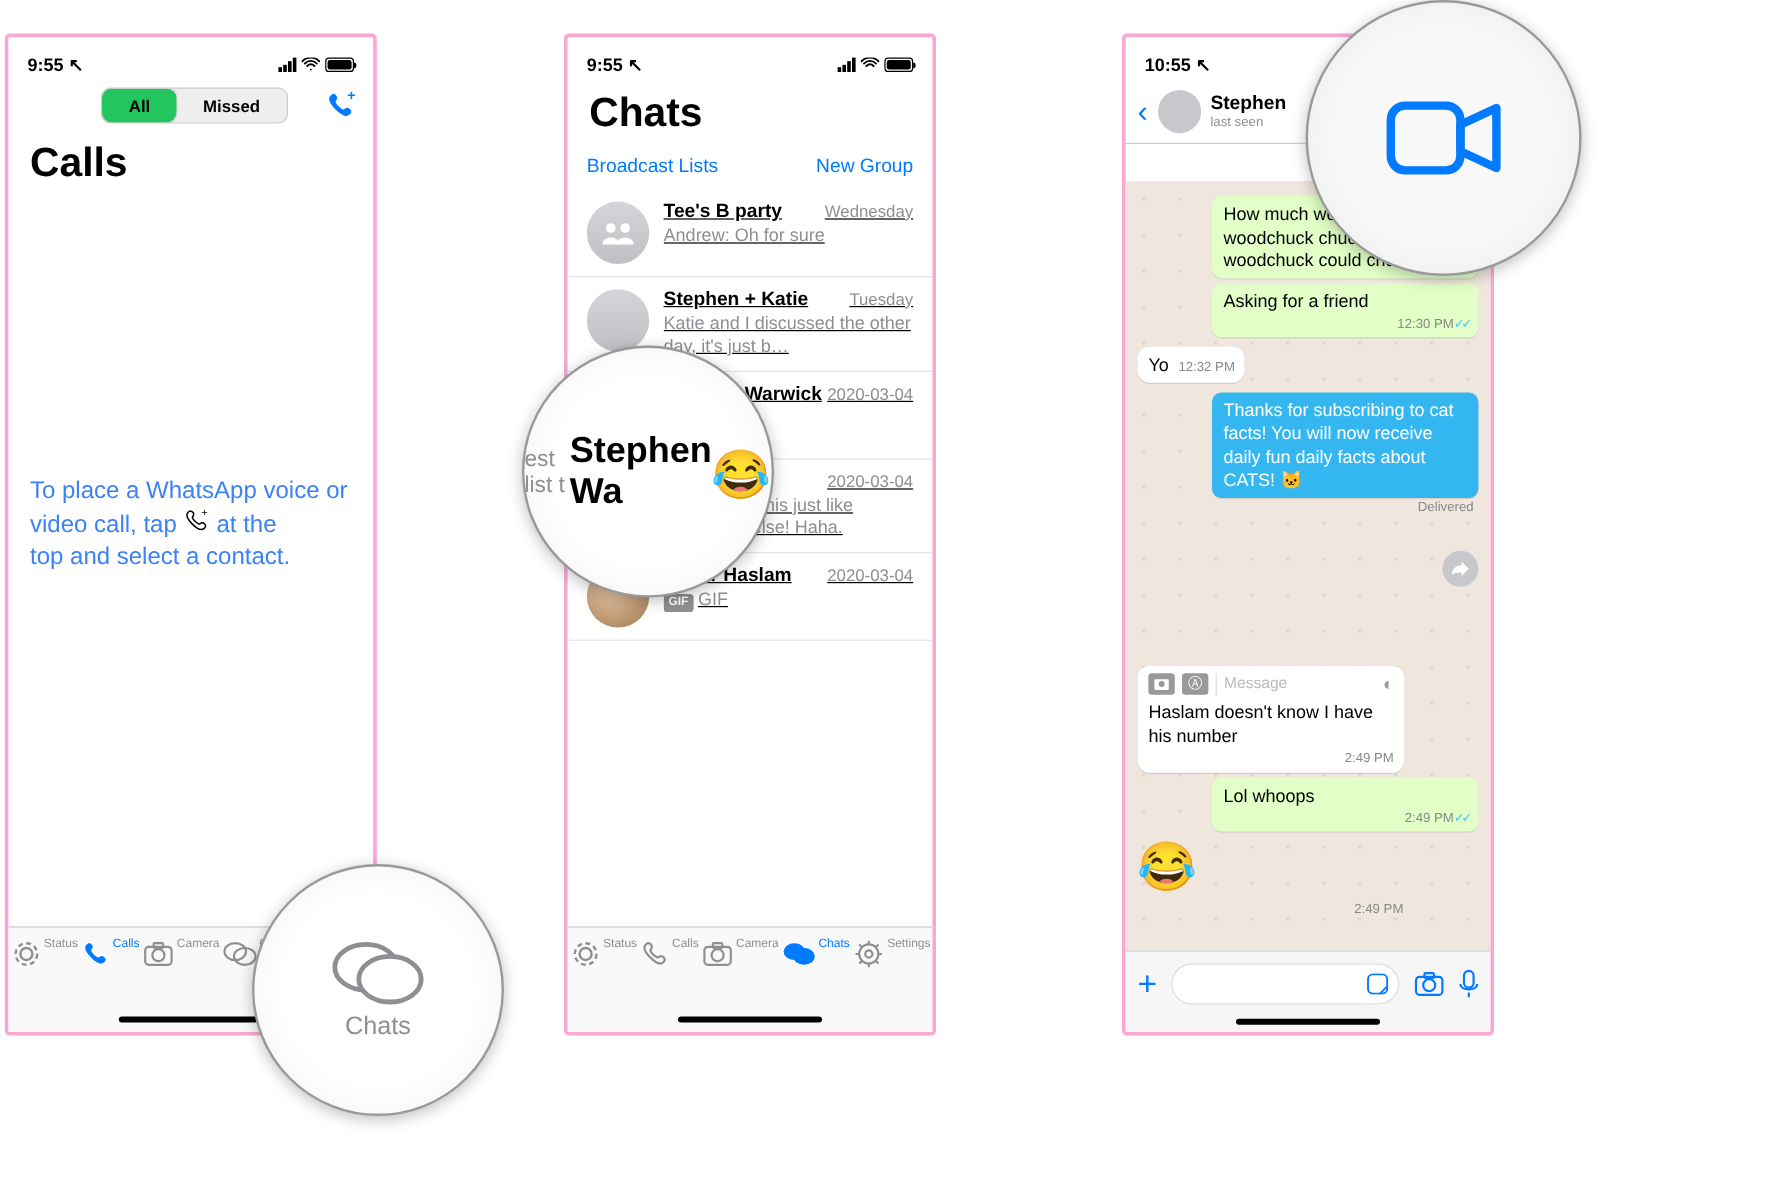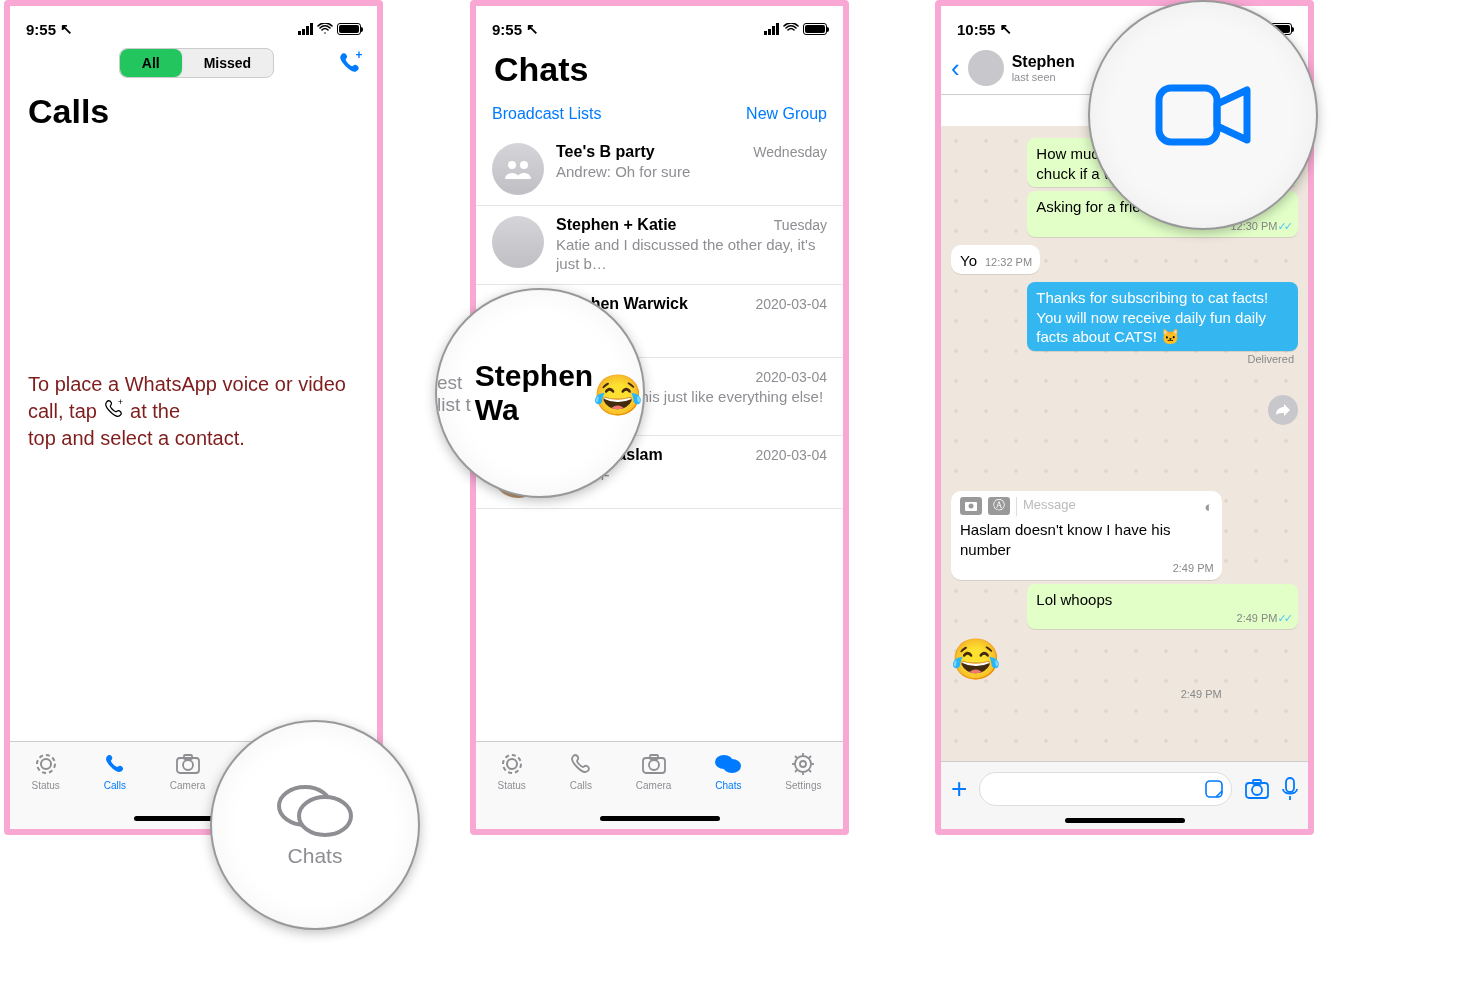--- a/index.html
+++ b/index.html
@@ -6,26 +6,26 @@
   body {
     background: #fff;
     font-family: -apple-system, BlinkMacSystemFont, "Helvetica Neue", sans-serif;
     width: 1479px;
     height: 1000px;
     position: relative;
     overflow: hidden;
   }
   .phone {
     position: absolute;
-    width: 379px;
+    width: 310px;
     height: 835px;
     background: #fff;
-    border: 6px solid #f9a8d4;
+    border: 3px solid #f9a8d4;
     border-radius: 4px;
-    top: 0;
+    top: 28px;
     overflow: hidden;
   }
   .phone.p1 { left: 4px; }
   .phone.p2 { left: 470px; }
   .phone.p3 { left: 935px; }
 
   
   .sbar { display:flex; justify-content:space-between; align-items:center; padding: 14px 16px 6px 16px; font-size: 15px; font-weight:600; }
   .sbar .right { display:flex; gap:4px; align-items:center; }
   .sig { display:flex; align-items:flex-end; gap:1px; height:12px;}
@@ -33,33 +33,33 @@
   .batt { width:24px; height:12px; border:1px solid #000; border-radius:3px; position:relative;}
   .batt::after{content:""; position:absolute; right:-3px; top:3px; width:2px; height:5px; background:#000; border-radius:0 2px 2px 0;}
   .batt .fill{ position:absolute; left:1px; top:1px; bottom:1px; width:90%; background:#000; border-radius:2px;}
 
   
   .nav-row { display:flex; align-items:center; justify-content:space-between; padding: 4px 14px 8px 14px; }
   .seg { display:flex; border:1px solid #ccc; background:#eee; border-radius:8px; overflow:hidden; margin: 0 auto;}
   .seg .opt { padding:6px 22px; font-size:14px; font-weight:600; color:#000;}
   .seg .opt.active { background:#22c55e; border-radius:8px; box-shadow:0 0 2px rgba(0,0,0,.15);}
   .large-title { font-size:34px; font-weight:700; padding: 6px 18px 10px 18px; color:#000;}
-  .empty-msg { padding: 230px 18px 0 18px; font-size:20px; line-height:1.35; color:#7f1d1d; }
+  .empty-msg { padding: 230px 18px 0 18px; font-size:20px; line-height:1.35; color:#3b82f6; }
   .call-plus { color:#007AFF; font-size:22px; position:relative; }
 
   .tabbar { position:absolute; bottom:0; left:0; right:0; height:88px; border-top:0.5px solid #ccc; background:rgba(248,248,248,.92); display:flex; justify-content:space-around; align-items:flex-start; padding-top:8px;}
-  .tabbar .tab { display:flex; flex-direction:column; align-items:center; gap:2px; font-size:10px; color:#8e8e93; }
+  .tabbar .tab { display:flex; flex-direction:row; gap:2px; font-size:10px; color:#8e8e93; }
   .tabbar .tab.active { color:#007AFF; }
   .tabbar .tab .iconbox { height:28px; display:flex; align-items:center; justify-content:center; font-size:22px;}
   .home-ind { position:absolute; bottom:8px; left:50%; transform:translateX(-50%); width:120px; height:5px; background:#000; border-radius:3px;}
 
   
   .nav2 { display:flex; justify-content:space-between; padding:6px 16px 4px 16px; color:#007AFF; font-size:17px; align-items:center;}
   .sublinks { display:flex; justify-content:space-between; padding: 6px 16px 10px 16px; color:#007AFF; font-size:16px;}
-  .chat-row { display:flex; padding:10px 16px; gap:12px; border-bottom:0.5px solid #e5e5e5; align-items:flex-start;}
+  .chat-row { display:flex; padding:10px 16px; gap:12px; border-bottom:0.5px solid #e5e5e5; align-items:flex-start;text-decoration:underline;}
   .avatar { width:52px; height:52px; border-radius:50%; background:#c7c7cc; flex-shrink:0; display:flex; align-items:center; justify-content:center; color:#fff; font-size:22px;}
   .chat-mid { flex:1; min-width:0;}
   .chat-top { display:flex; justify-content:space-between; align-items:baseline; }
   .chat-name-t { font-size:16px; font-weight:600; color:#000;}
   .chat-date { font-size:14px; color:#8e8e93; white-space:nowrap;}
   .chat-preview { font-size:15px; color:#8e8e93; line-height:1.25; margin-top:2px; overflow:hidden; display:-webkit-box; -webkit-line-clamp:2; -webkit-box-orient:vertical;}
   .gif-badge { display:inline-block; background:#8e8e93; color:#fff; font-size:10px; font-weight:700; border-radius:3px; padding:1px 4px; margin-right:4px;}
 
   
   .chat-header { display:flex; align-items:center; padding:6px 10px 8px 10px; border-bottom:0.5px solid #ccc; gap:8px;}

